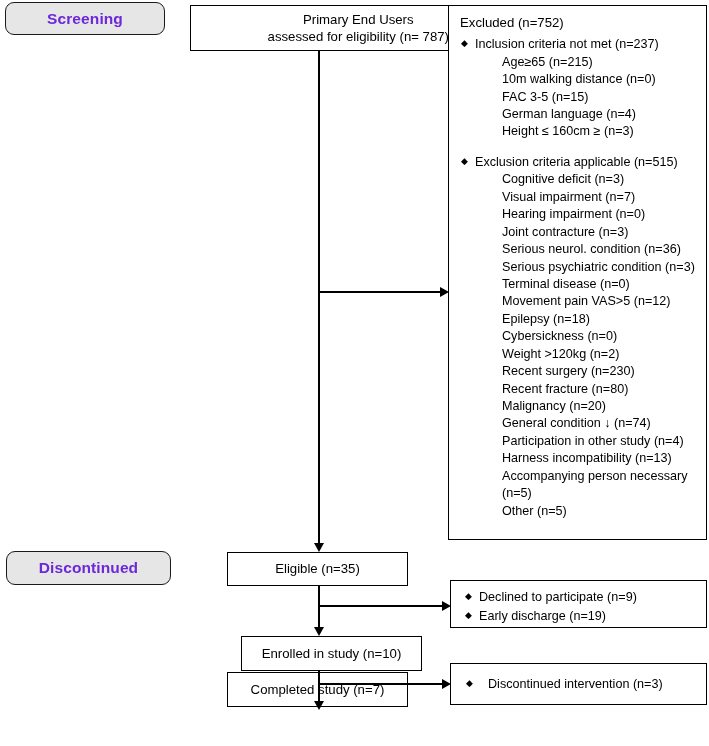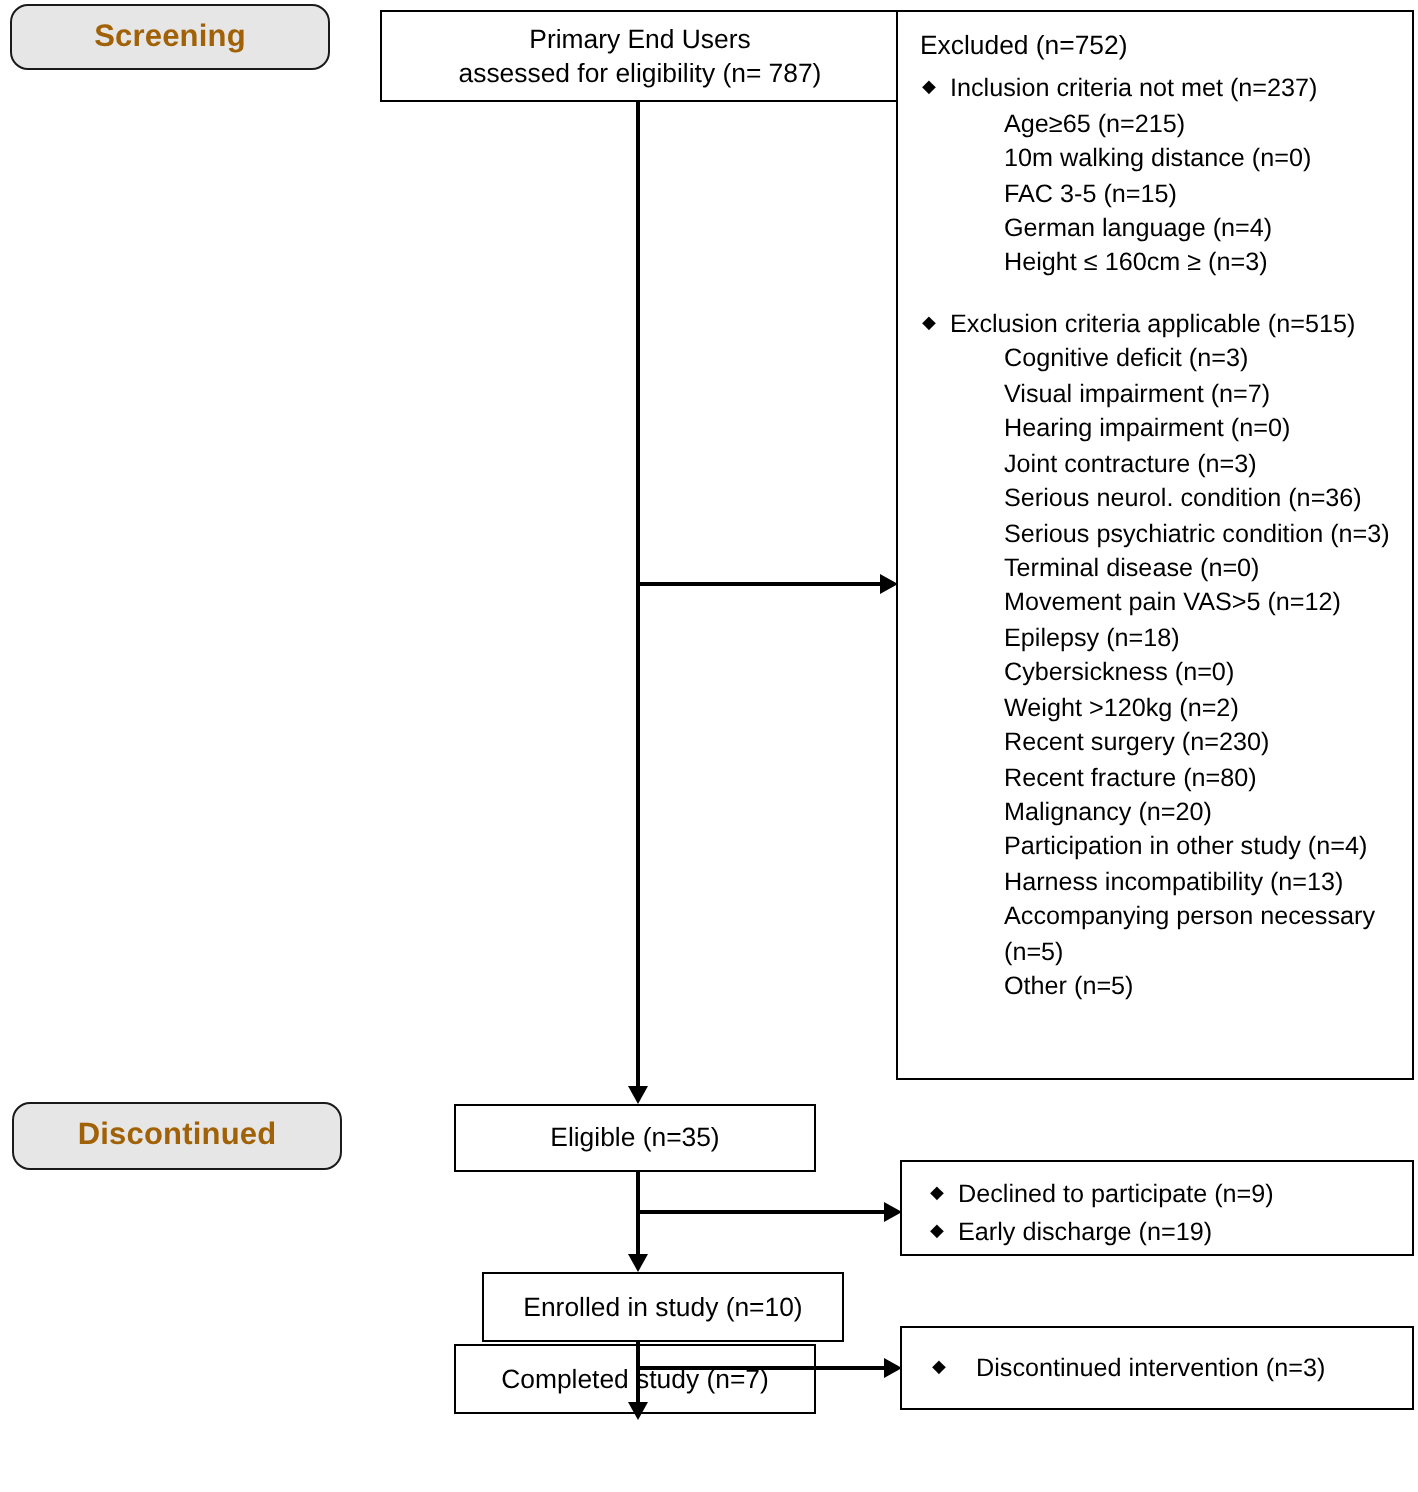--- a/index.html
+++ b/index.html
@@ -21,38 +21,38 @@
     position: absolute;
     background: #e6e6e6;
     border: 1.6px solid #1a1a1a;
     border-radius: 9px;
     display: flex;
     align-items: center;
     justify-content: center;
     font-weight: bold;
     font-size: 15.5px;
     letter-spacing: 0.1px;
-    color: #a16207;
+    color: #6d28d9;
   }
   #stage-screening   { left: 5px;  top: 2px;   width: 160px; height: 33px; }
   #stage-recruitment { left: 6px;  top: 551px; width: 165px; height: 34px; }
 
   
   .flow-box {
     position: absolute;
     background: #ffffff;
     border: 1.5px solid #000000;
     display: flex;
     align-items: center;
     justify-content: center;
     text-align: center;
     font-size: 13.2px;
     line-height: 1.32;
   }
-  #box-assessed  { left: 190px; top: 5px;   width: 260px; height: 46px; }
+  #box-assessed  { left: 190px; top: 5px;   width: 260px; height: 46px; justify-content: flex-end; }
   #box-eligible  { left: 227px; top: 552px; width: 181px; height: 34px; }
   #box-enrolled  { left: 241px; top: 636px; width: 181px; height: 35px; }
   #box-completed { left: 227px; top: 672px; width: 181px; height: 35px; }
 
   
   .side-box {
     position: absolute;
     background: #ffffff;
     border: 1.5px solid #000000;
     font-size: 12.6px;
@@ -160,20 +160,21 @@
           <li>Serious neurol. condition (n=36)</li>
           <li>Serious psychiatric condition (n=3)</li>
           <li>Terminal disease (n=0)</li>
           <li>Movement pain VAS&gt;5 (n=12)</li>
           <li>Epilepsy (n=18)</li>
           <li>Cybersickness (n=0)</li>
           <li>Weight &gt;120kg (n=2)</li>
           <li>Recent surgery (n=230)</li>
           <li>Recent fracture (n=80)</li>
           <li>Malignancy (n=20)</li>
+          <li>General condition ↓ (n=74)</li>
           <li>Participation in other study (n=4)</li>
           <li>Harness incompatibility (n=13)</li>
           <li>Accompanying person necessary (n=5)</li>
           <li>Other (n=5)</li>
         </ul>
       </li>
     </ul>
   </div>
 
   <div class="side-box" id="box-declined">

